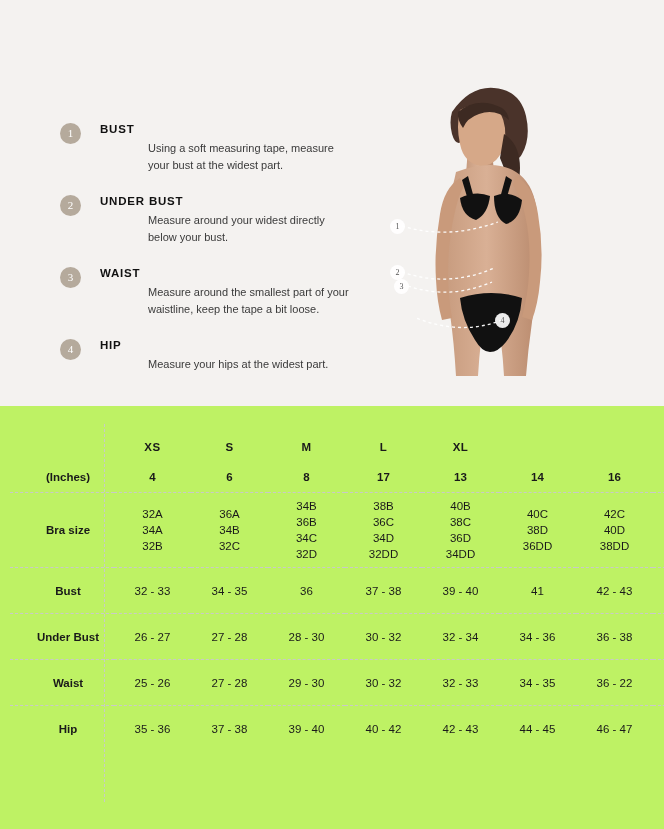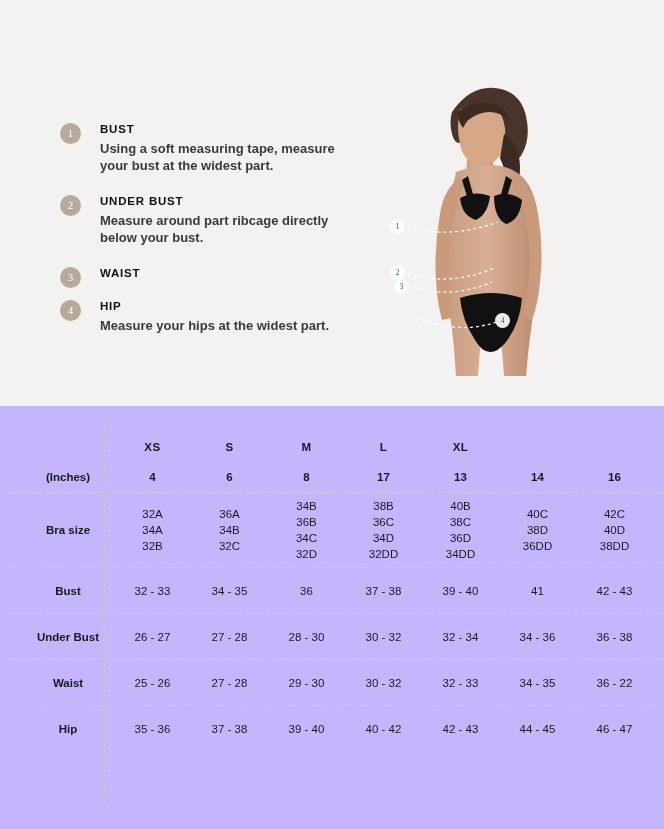--- a/index.html
+++ b/index.html
@@ -61,24 +61,25 @@
 
   .step-title {
     font-size: 11.5px;
     font-weight: bold;
     letter-spacing: 0.8px;
     color: #111;
     margin: 3px 0 5px 0;
   }
 
   .step-desc {
-    font-size: 13px;
+    font-size: 11px;
     line-height: 17px;
     color: #3a3a3a;
-    font-weight: bold;
+    font-weight: normal;
+    margin-left: 48px;
   }
 
   
   .model-area {
     position: absolute;
     left: 356px;
     top: 76px;
     width: 280px;
     height: 330px;
   }
@@ -102,21 +103,21 @@
   .m3 { left: 38px;  top: 203px; }
   .m4 { left: 139px; top: 237px; }
 
   
   .table-wrap {
     position: absolute;
     left: 0;
     top: 406px;
     width: 664px;
     height: 423px;
-    background: #c4b5fd;
+    background: #bef264;
   }
 
   table.size-table {
     border-collapse: collapse;
     width: 644px;
     margin-left: 10px;
     margin-top: 18px;
     table-layout: fixed;
   }
 
@@ -180,26 +181,27 @@
 
       <div class="step">
         <div class="step-badge">1</div>
         <div class="step-title">BUST</div>
         <div class="step-desc">Using a soft measuring tape, measure your bust at the widest part.</div>
       </div>
 
       <div class="step">
         <div class="step-badge">2</div>
         <div class="step-title">UNDER BUST</div>
-        <div class="step-desc">Measure around part ribcage directly below your bust.</div>
+        <div class="step-desc">Measure around your widest directly below your bust.</div>
       </div>
 
       <div class="step">
         <div class="step-badge">3</div>
         <div class="step-title">WAIST</div>
+        <div class="step-desc">Measure around the smallest part of your waistline, keep the tape a bit loose.</div>
       </div>
 
       <div class="step">
         <div class="step-badge">4</div>
         <div class="step-title">HIP</div>
         <div class="step-desc">Measure your hips at the widest part.</div>
       </div>
 
     </div>
 

